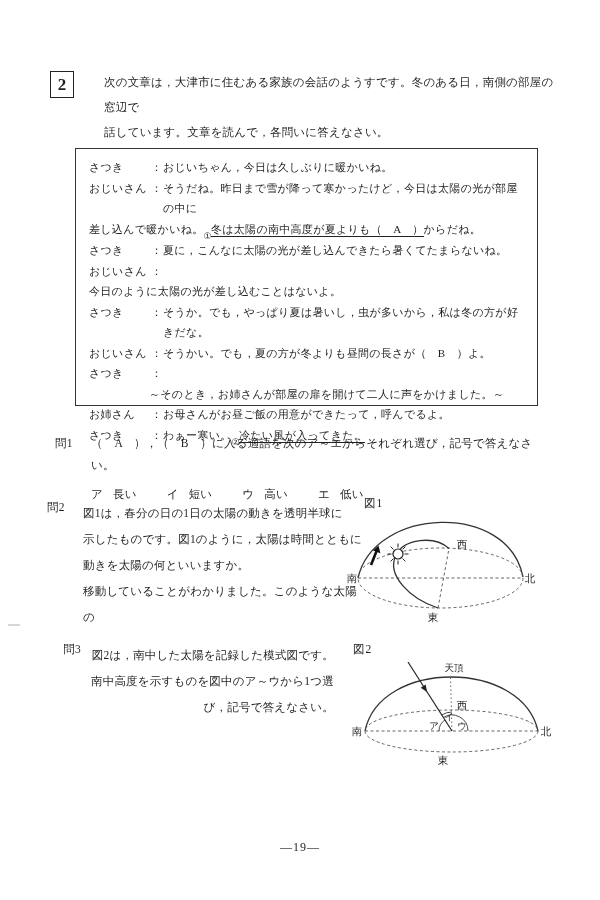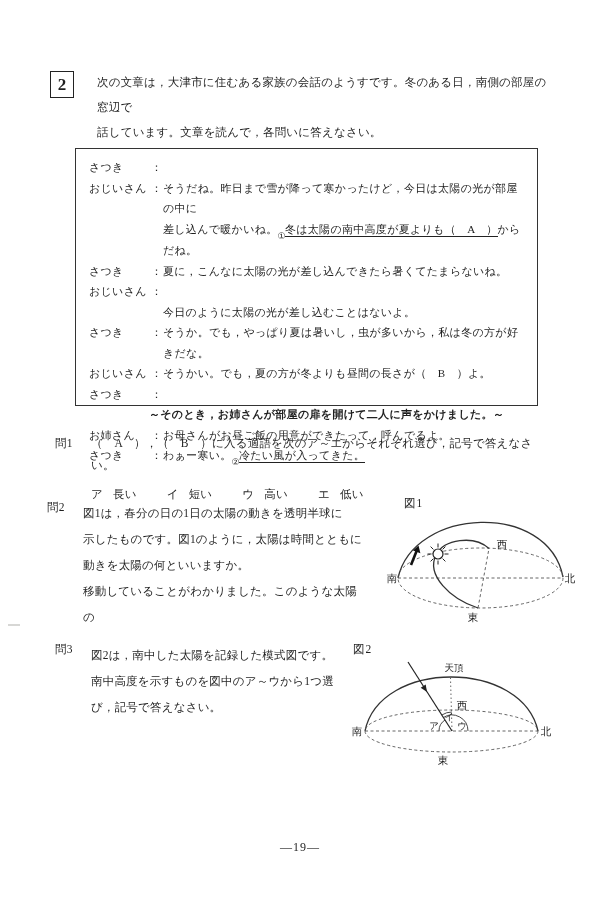--- a/index.html
+++ b/index.html
@@ -2,50 +2,50 @@
 <html><head>
 <meta charset="utf-8">
 <style>
   html,body{margin:0;padding:0;}
   body{width:600px;height:900px;background:#e9e9e7;font-family:"Liberation Serif",serif;}
   .page{position:relative;width:600px;height:900px;background:#ffffff;color:#1f1f1f;overflow:hidden;}
 
   
   .qheader{position:absolute;left:50px;top:70px;width:508px;display:flex;}
   .qnum-box{width:22px;height:25px;border:1.6px solid #222;text-align:center;font-size:17px;line-height:25px;font-weight:bold;flex:0 0 22px;margin-top:1px;}
-  .intro{margin-left:23px;font-size:11.5px;line-height:25px;letter-spacing:0.2px;}
+  .intro{margin-left:30px;font-size:11.5px;line-height:25px;letter-spacing:0.2px;}
 
   
   .dlg-box{position:absolute;left:75px;top:148px;width:463px;height:258px;border:1.2px solid #333;box-sizing:border-box;padding:8px 12px 0 13px;font-size:11px;letter-spacing:0.3px;}
   .dlg-row{display:flex;line-height:20.5px;}
   .spk{width:62px;flex:0 0 62px;}
   .colon{width:12px;flex:0 0 12px;}
   .txt{flex:1;}
-  .dlg-cont{margin-left:74px;line-height:20.5px;}
-  .dlg-narr{margin-left:60px;line-height:20.5px;font-weight:bold;}
+  .dlg-cont{line-height:20.5px;}
+  .dlg-narr{margin-left:60px;line-height:20.5px;}
   .ul{border-bottom:1.1px solid #222;padding-bottom:1px;}
   .circ{font-size:9px;position:relative;top:6px;margin-right:-1px;}
 
   
   .q-block{position:absolute;font-size:11.5px;letter-spacing:0.2px;}
   .q-row{display:flex;}
   .q-label{width:26px;flex:0 0 26px;}
   .q-gap{width:10px;flex:0 0 10px;}
   .q-lines div{line-height:26px;}
   #q1{left:55px;top:432px;width:500px;}
   #q1 .q-row{line-height:22px;}
   .options{display:flex;margin-left:36px;margin-top:8px;line-height:20px;}
   .opt{margin-right:30px;display:flex;}
   .opt .kana{margin-right:10px;}
   #q2{left:47px;top:500px;width:320px;}
-  #q3{left:55px;top:642px;width:310px;}
+  #q3{left:55px;top:642px;width:310px;text-align:right;}
 
   
   .figure{position:absolute;}
-  #fig1{left:386px;top:496px;width:195px;height:128px;}
+  #fig1{left:346px;top:496px;width:195px;height:128px;}
   #fig2{left:350px;top:642px;width:228px;height:148px;}
   .fig-label{font-size:11.5px;letter-spacing:1px;}
   #fig1 .fig-label{margin-left:18px;}
   #fig2 .fig-label{margin-left:3px;}
   .fig-svg{display:block;margin-top:2px;}
   svg text{font-family:"Liberation Serif",serif;fill:#1f1f1f;}
 
   .footer{position:absolute;left:0;top:840px;width:600px;text-align:center;font-size:12px;letter-spacing:1px;}
   .artifact{position:absolute;left:8px;top:624px;width:12px;height:2px;background:#d7d7d5;}
 </style>
@@ -59,20 +59,21 @@
     <div class="intro">
       <div>次の文章は，大津市に住むある家族の会話のようすです。冬のある日，南側の部屋の窓辺で</div>
       <div>話しています。文章を読んで，各問いに答えなさい。</div>
     </div>
   </div>
 
   <div class="dlg-box">
     <div class="dlg-row">
       <span class="spk">さつき</span>
         <span class="colon">：</span>
+        <span class="txt">おじいちゃん，今日は久しぶりに暖かいね。</span>
     </div>
     <div class="dlg-row">
       <span class="spk">おじいさん</span>
         <span class="colon">：</span>
         <span class="txt">そうだね。昨日まで雪が降って寒かったけど，今日は太陽の光が部屋の中に</span>
     </div>
     <div class="dlg-cont">
       <span>差し込んで暖かいね。</span><span class="circ">①</span><span class="ul">冬は太陽の南中高度が夏よりも（　A　）</span><span>からだね。</span>
     </div>
     <div class="dlg-row">

